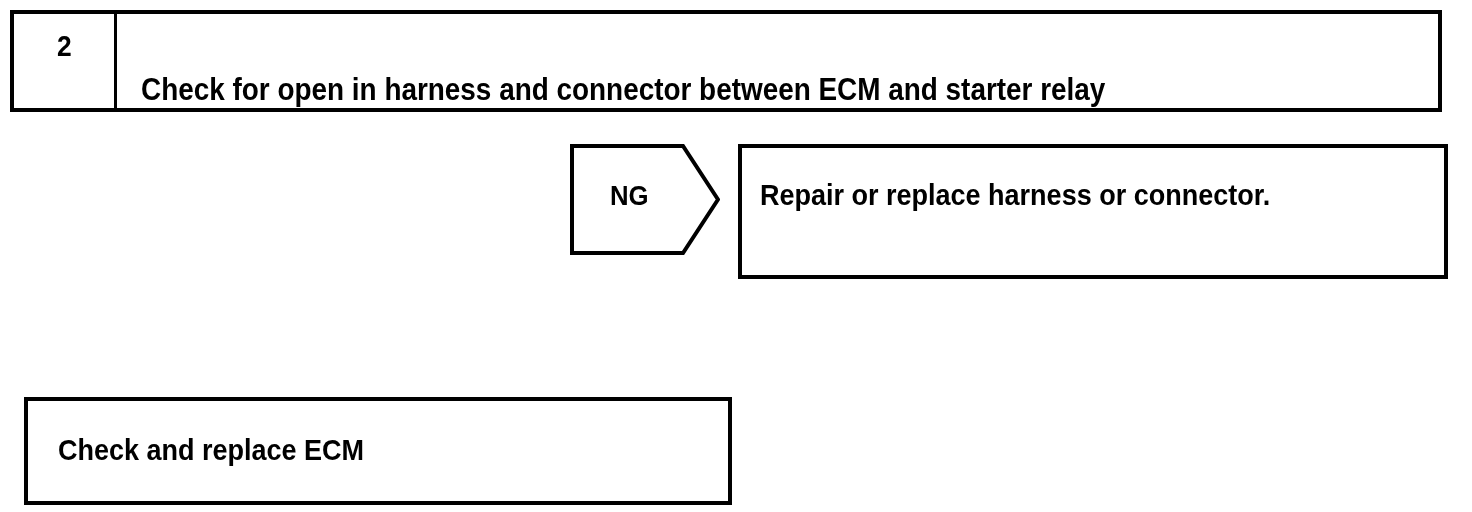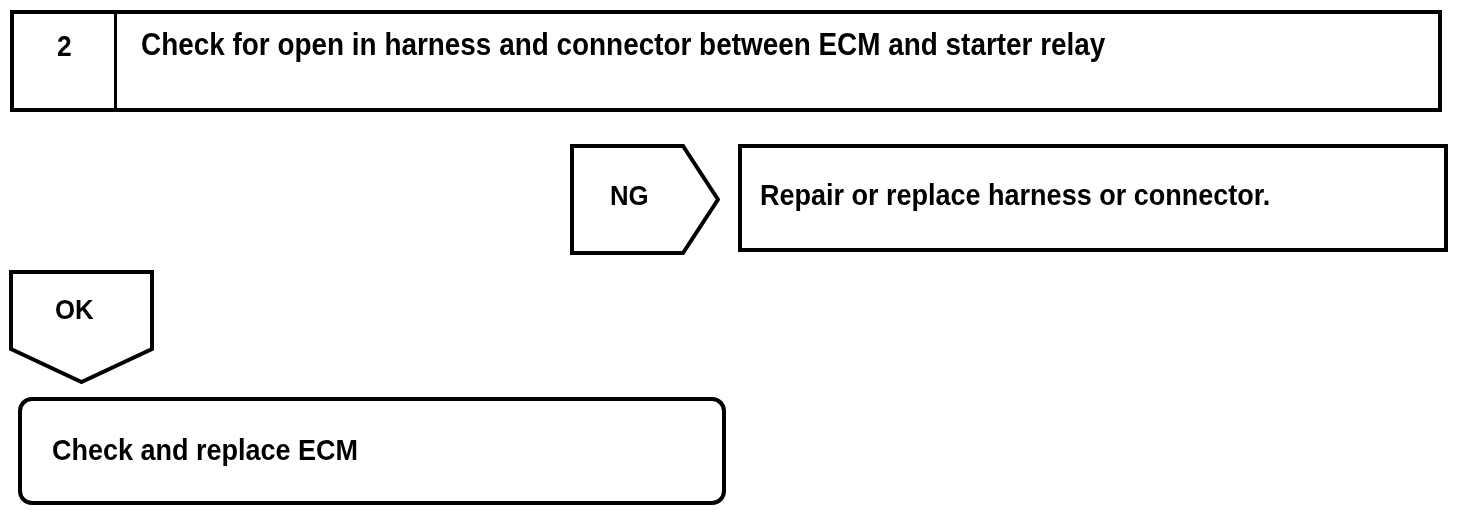--- a/index.html
+++ b/index.html
@@ -53,21 +53,21 @@
     transform: scaleX(0.88);
     transform-origin: center top;
   }
   #step-title-cell {
     position: absolute;
     left: 103px;
     top: 0;
     right: 0;
     height: 100%;
     display: flex;
-    align-items: flex-start;
+    align-items: flex-end;
   }
   #step-title-label {
     margin-top: 13px;
     margin-left: 24px;
     font-size: 31px;
     font-weight: bold;
     white-space: nowrap;
     transform: scaleX(0.9);
     transform-origin: left top;
   }
@@ -93,21 +93,21 @@
     font-weight: bold;
     transform: scaleX(0.92);
     transform-origin: left top;
   }
 
   
   #repair-box {
     left: 738px;
     top: 144px;
     width: 710px;
-    height: 108px;
+    height: 135px;
   }
   #repair-label {
     position: absolute;
     left: 18px;
     top: 30px;
     font-size: 30px;
     font-weight: bold;
     white-space: nowrap;
     transform: scaleX(0.9);
     transform-origin: left top;
@@ -131,25 +131,24 @@
     left: 46px;
     top: 24px;
     font-size: 28px;
     font-weight: bold;
     transform: scaleX(0.92);
     transform-origin: left top;
   }
 
   
   #result-box {
-    left: 18px;
+    left: 24px;
     top: 397px;
     width: 708px;
     height: 108px;
-    border-radius: 14px;
   }
   #result-label {
     position: absolute;
     left: 30px;
     top: 32px;
     font-size: 30px;
     font-weight: bold;
     white-space: nowrap;
     transform: scaleX(0.9);
     transform-origin: left top;
@@ -173,24 +172,18 @@
     <svg viewBox="0 0 150 111" xmlns="http://www.w3.org/2000/svg">
       <polygon points="2,2 113,2 148,55.5 113,109 2,109" fill="#ffffff" stroke="#000000" stroke-width="4" stroke-linejoin="miter"></polygon>
     </svg>
     <span id="ng-label">NG</span>
   </div>
 
   <div class="box" id="repair-box">
     <span id="repair-label">Repair or replace harness or connector.</span>
   </div>
 
-  <div id="ok-chevron">
-    <svg viewBox="0 0 145 114" xmlns="http://www.w3.org/2000/svg">
-      <polygon points="2,2 143,2 143,79 72.5,112 2,79" fill="#ffffff" stroke="#000000" stroke-width="4" stroke-linejoin="miter"></polygon>
-    </svg>
-    <span id="ok-label">OK</span>
-  </div>
 
   <div class="box" id="result-box">
     <span id="result-label">Check and replace ECM</span>
   </div>
 
 </div>
 
 </body></html>

